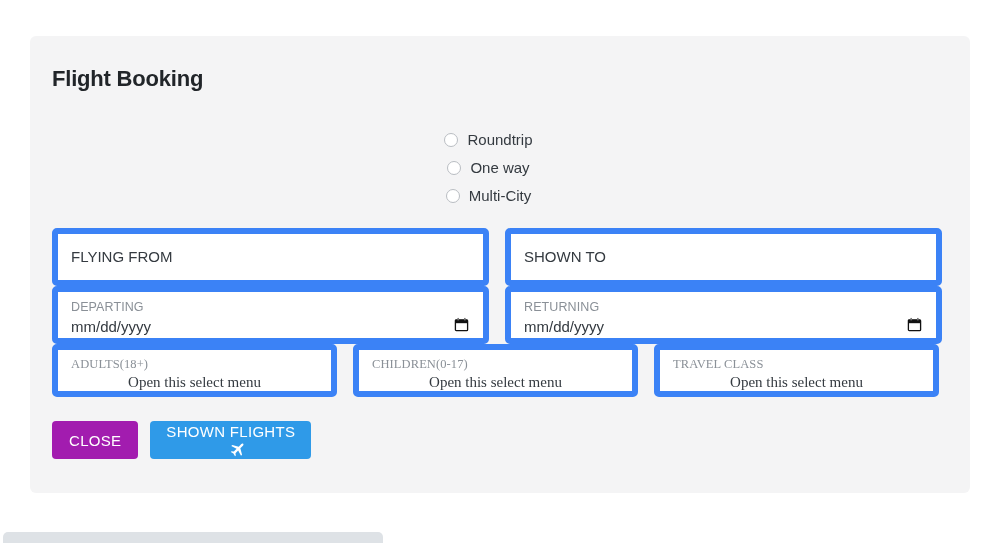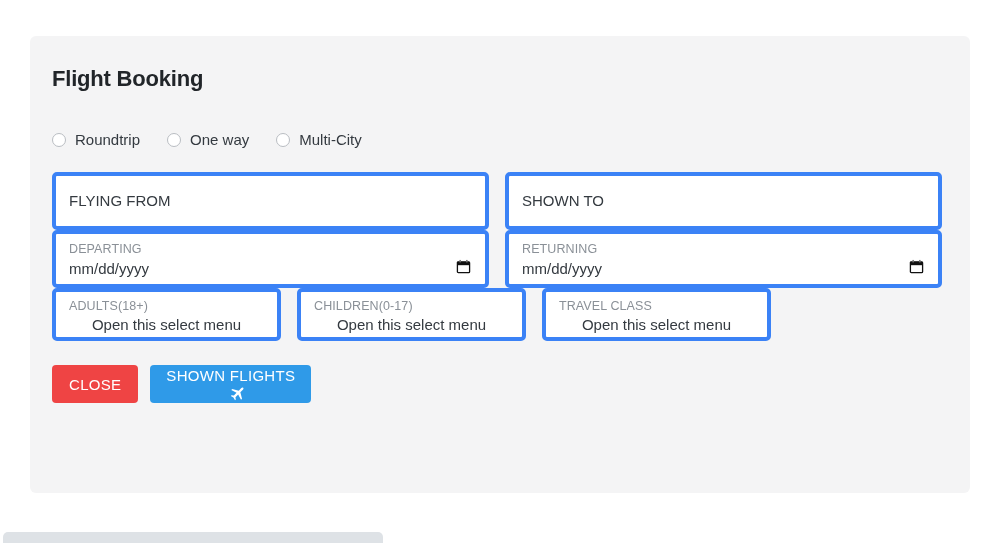--- a/index.html
+++ b/index.html
@@ -43,21 +43,22 @@
     line-height: 20px;
     margin-top: 5px;
     font-weight: normal;
   }
 
   
   .radio-row {
     margin-top: 36px;
     display: flex;
     align-items: center;
-    gap: 4px;
+    gap: 12px;
+    flex-direction: column;
   }
   .radio-item {
     display: flex;
     align-items: center;
     margin-right: 23px;
     cursor: pointer;
   }
   .radio-circle {
     width: 14px;
     height: 14px;
@@ -77,21 +78,21 @@
 
   
   .row {
     display: flex;
   }
   .row.row-1 { margin-top: 24px; }
 
   .field {
     position: relative;
     background: #ffffff;
-    border: 4px solid #3b82f6;
+    border: 6px solid #3b82f6;
     border-radius: 5px;
     box-sizing: border-box;
     overflow: hidden;
   }
 
   
   .col-half { width: 437px; }
   .gap-half { width: 16px; flex: 0 0 16px; }
 
   .field-text {
@@ -129,21 +130,21 @@
     line-height: 19px;
   }
   .cal-icon {
     width: 15px;
     height: 15px;
     flex: 0 0 auto;
     margin-right: 1px;
   }
 
   
-  .col-third { width: 229px; }
+  .col-third { width: 285px; font-family: Liberation Serif, serif; }
   .gap-third { width: 16px; flex: 0 0 16px; }
 
   .field-select {
     height: 53px;
     padding: 7px 13px 0 13px;
   }
   .select-value-row {
     display: flex;
     align-items: center;
     justify-content: space-between;
@@ -176,21 +177,21 @@
     letter-spacing: 0.3px;
     color: #ffffff;
     height: 38px;
     display: flex;
     align-items: center;
     justify-content: center;
     cursor: pointer;
     box-sizing: border-box;
   }
   .btn-close {
-    background: #ef4444;
+    background: #a21caf;
     padding: 0 17px;
     margin-right: 12px;
   }
   .btn-primary {
     background: #2f9ae8;
     padding: 0 16px;
     flex-direction: column;
   }
   .btn-primary .plane {
     width: 18px;

